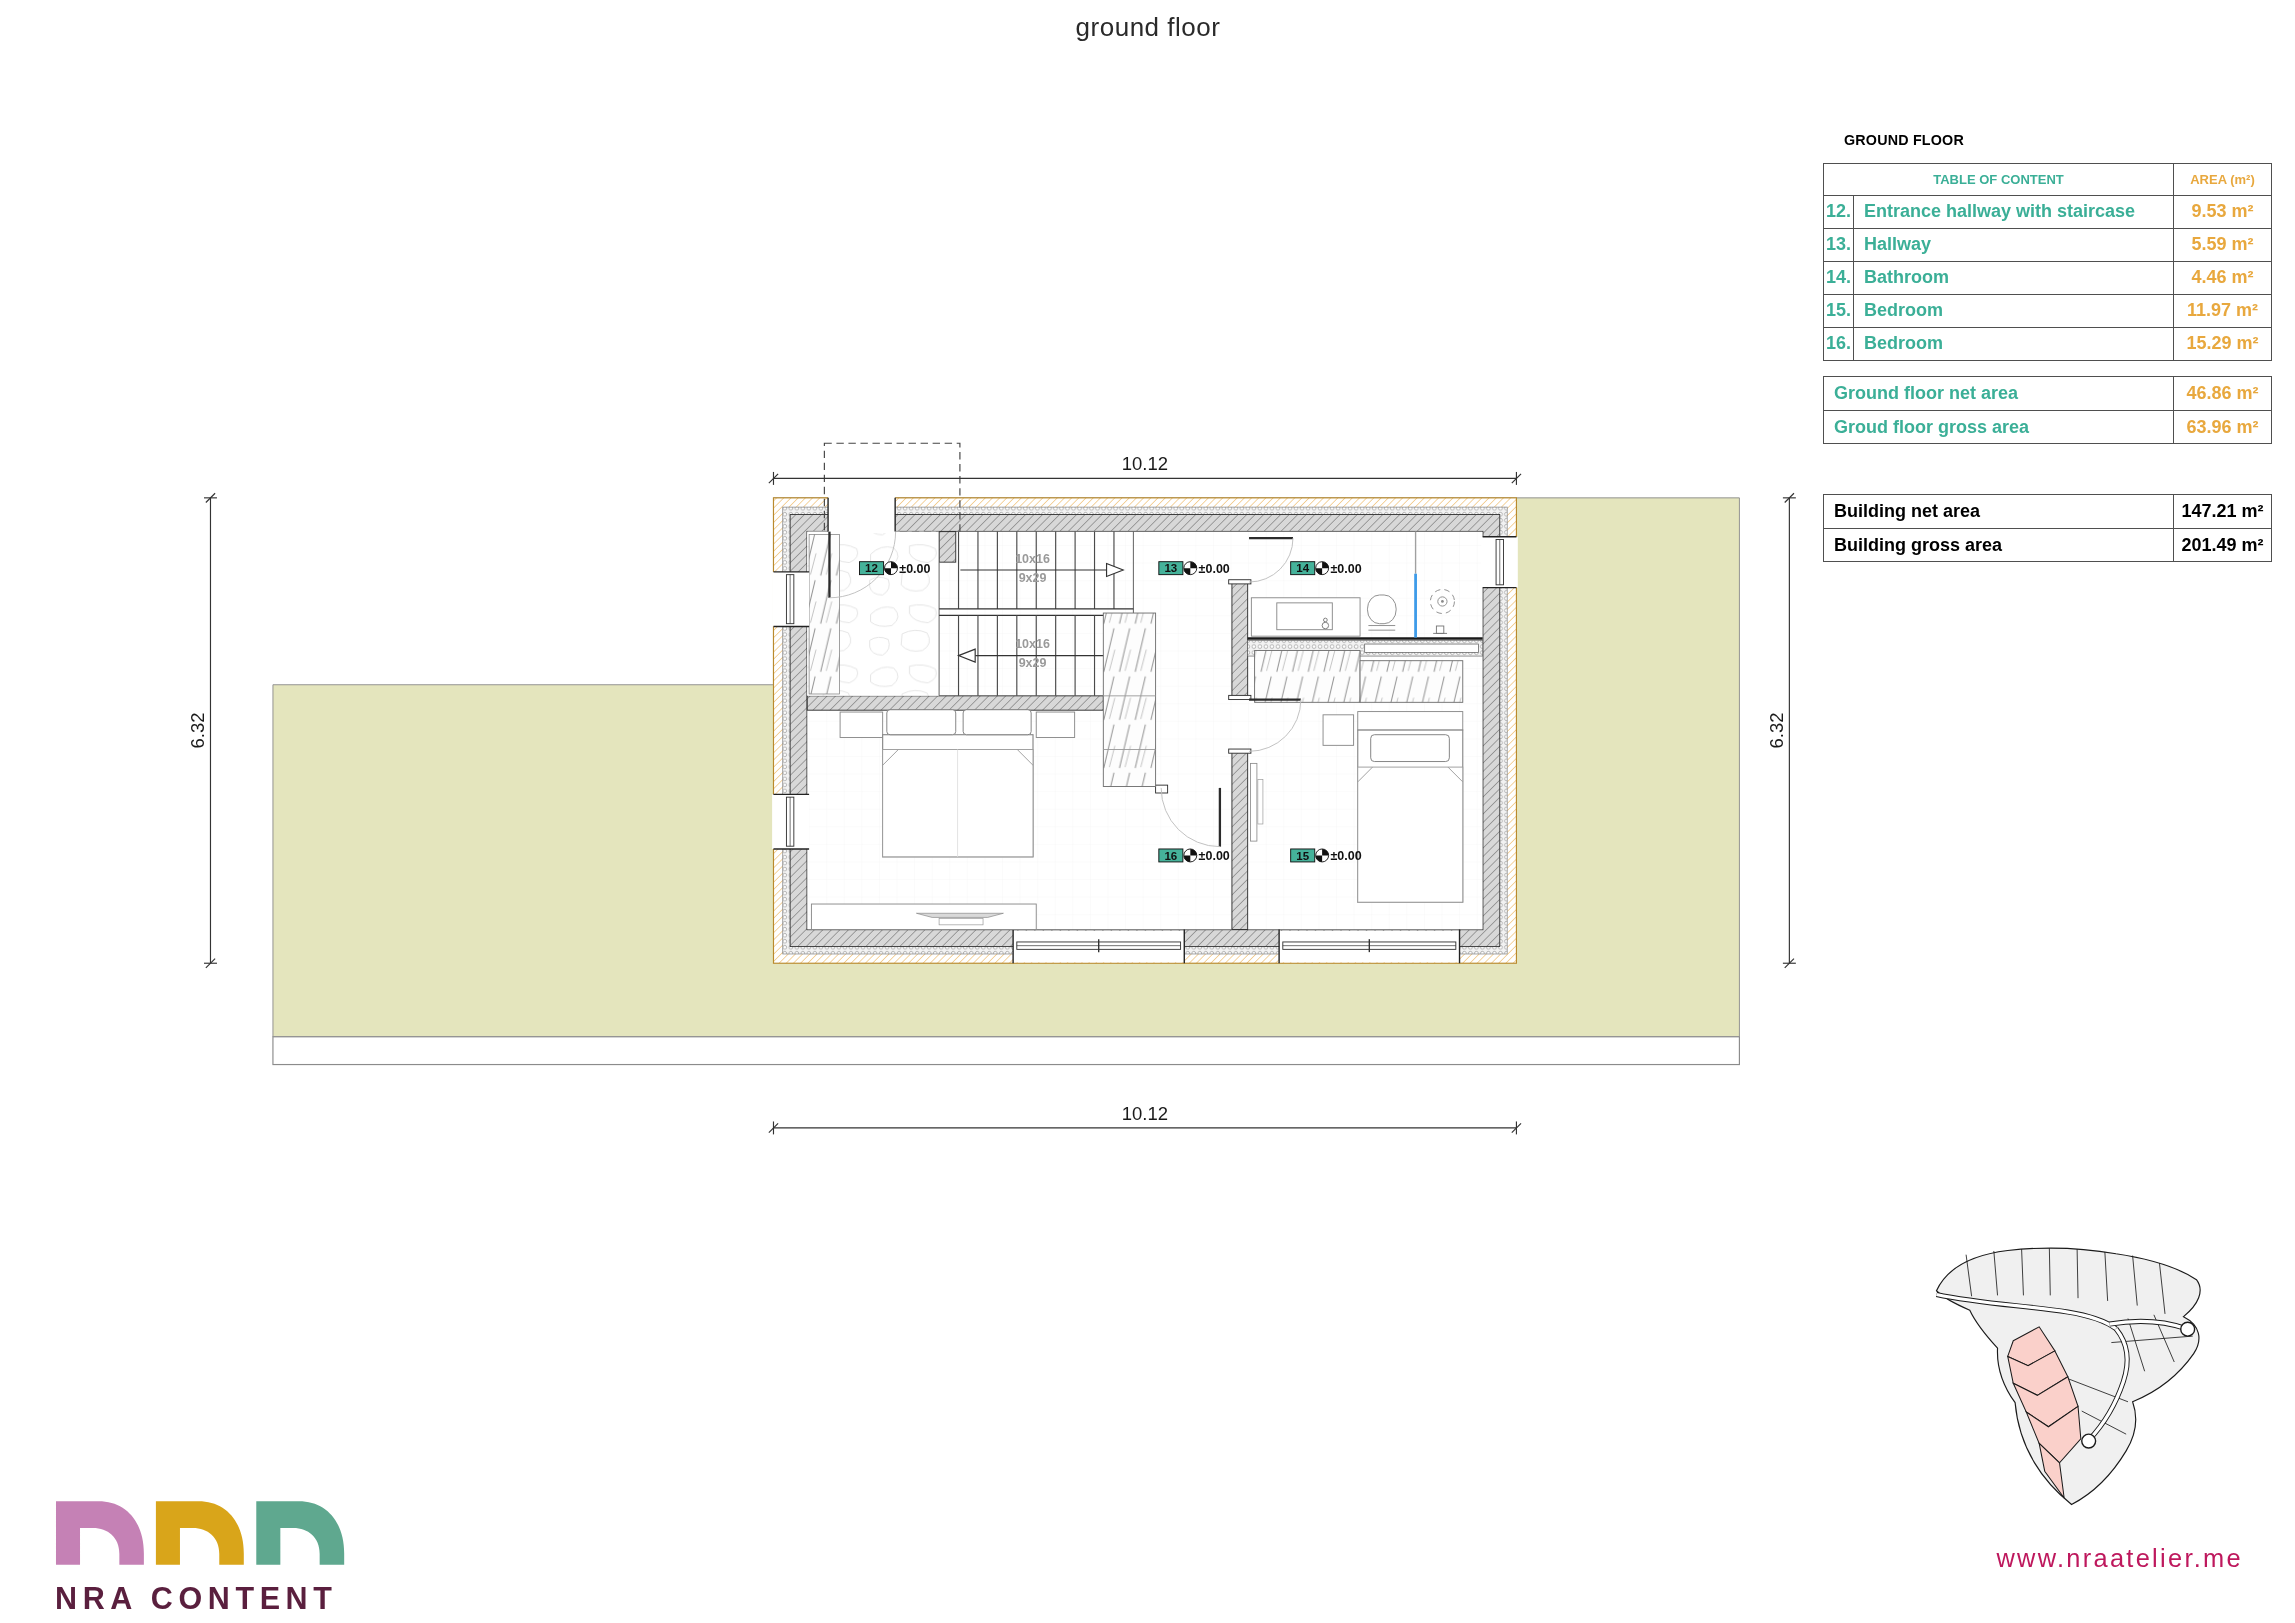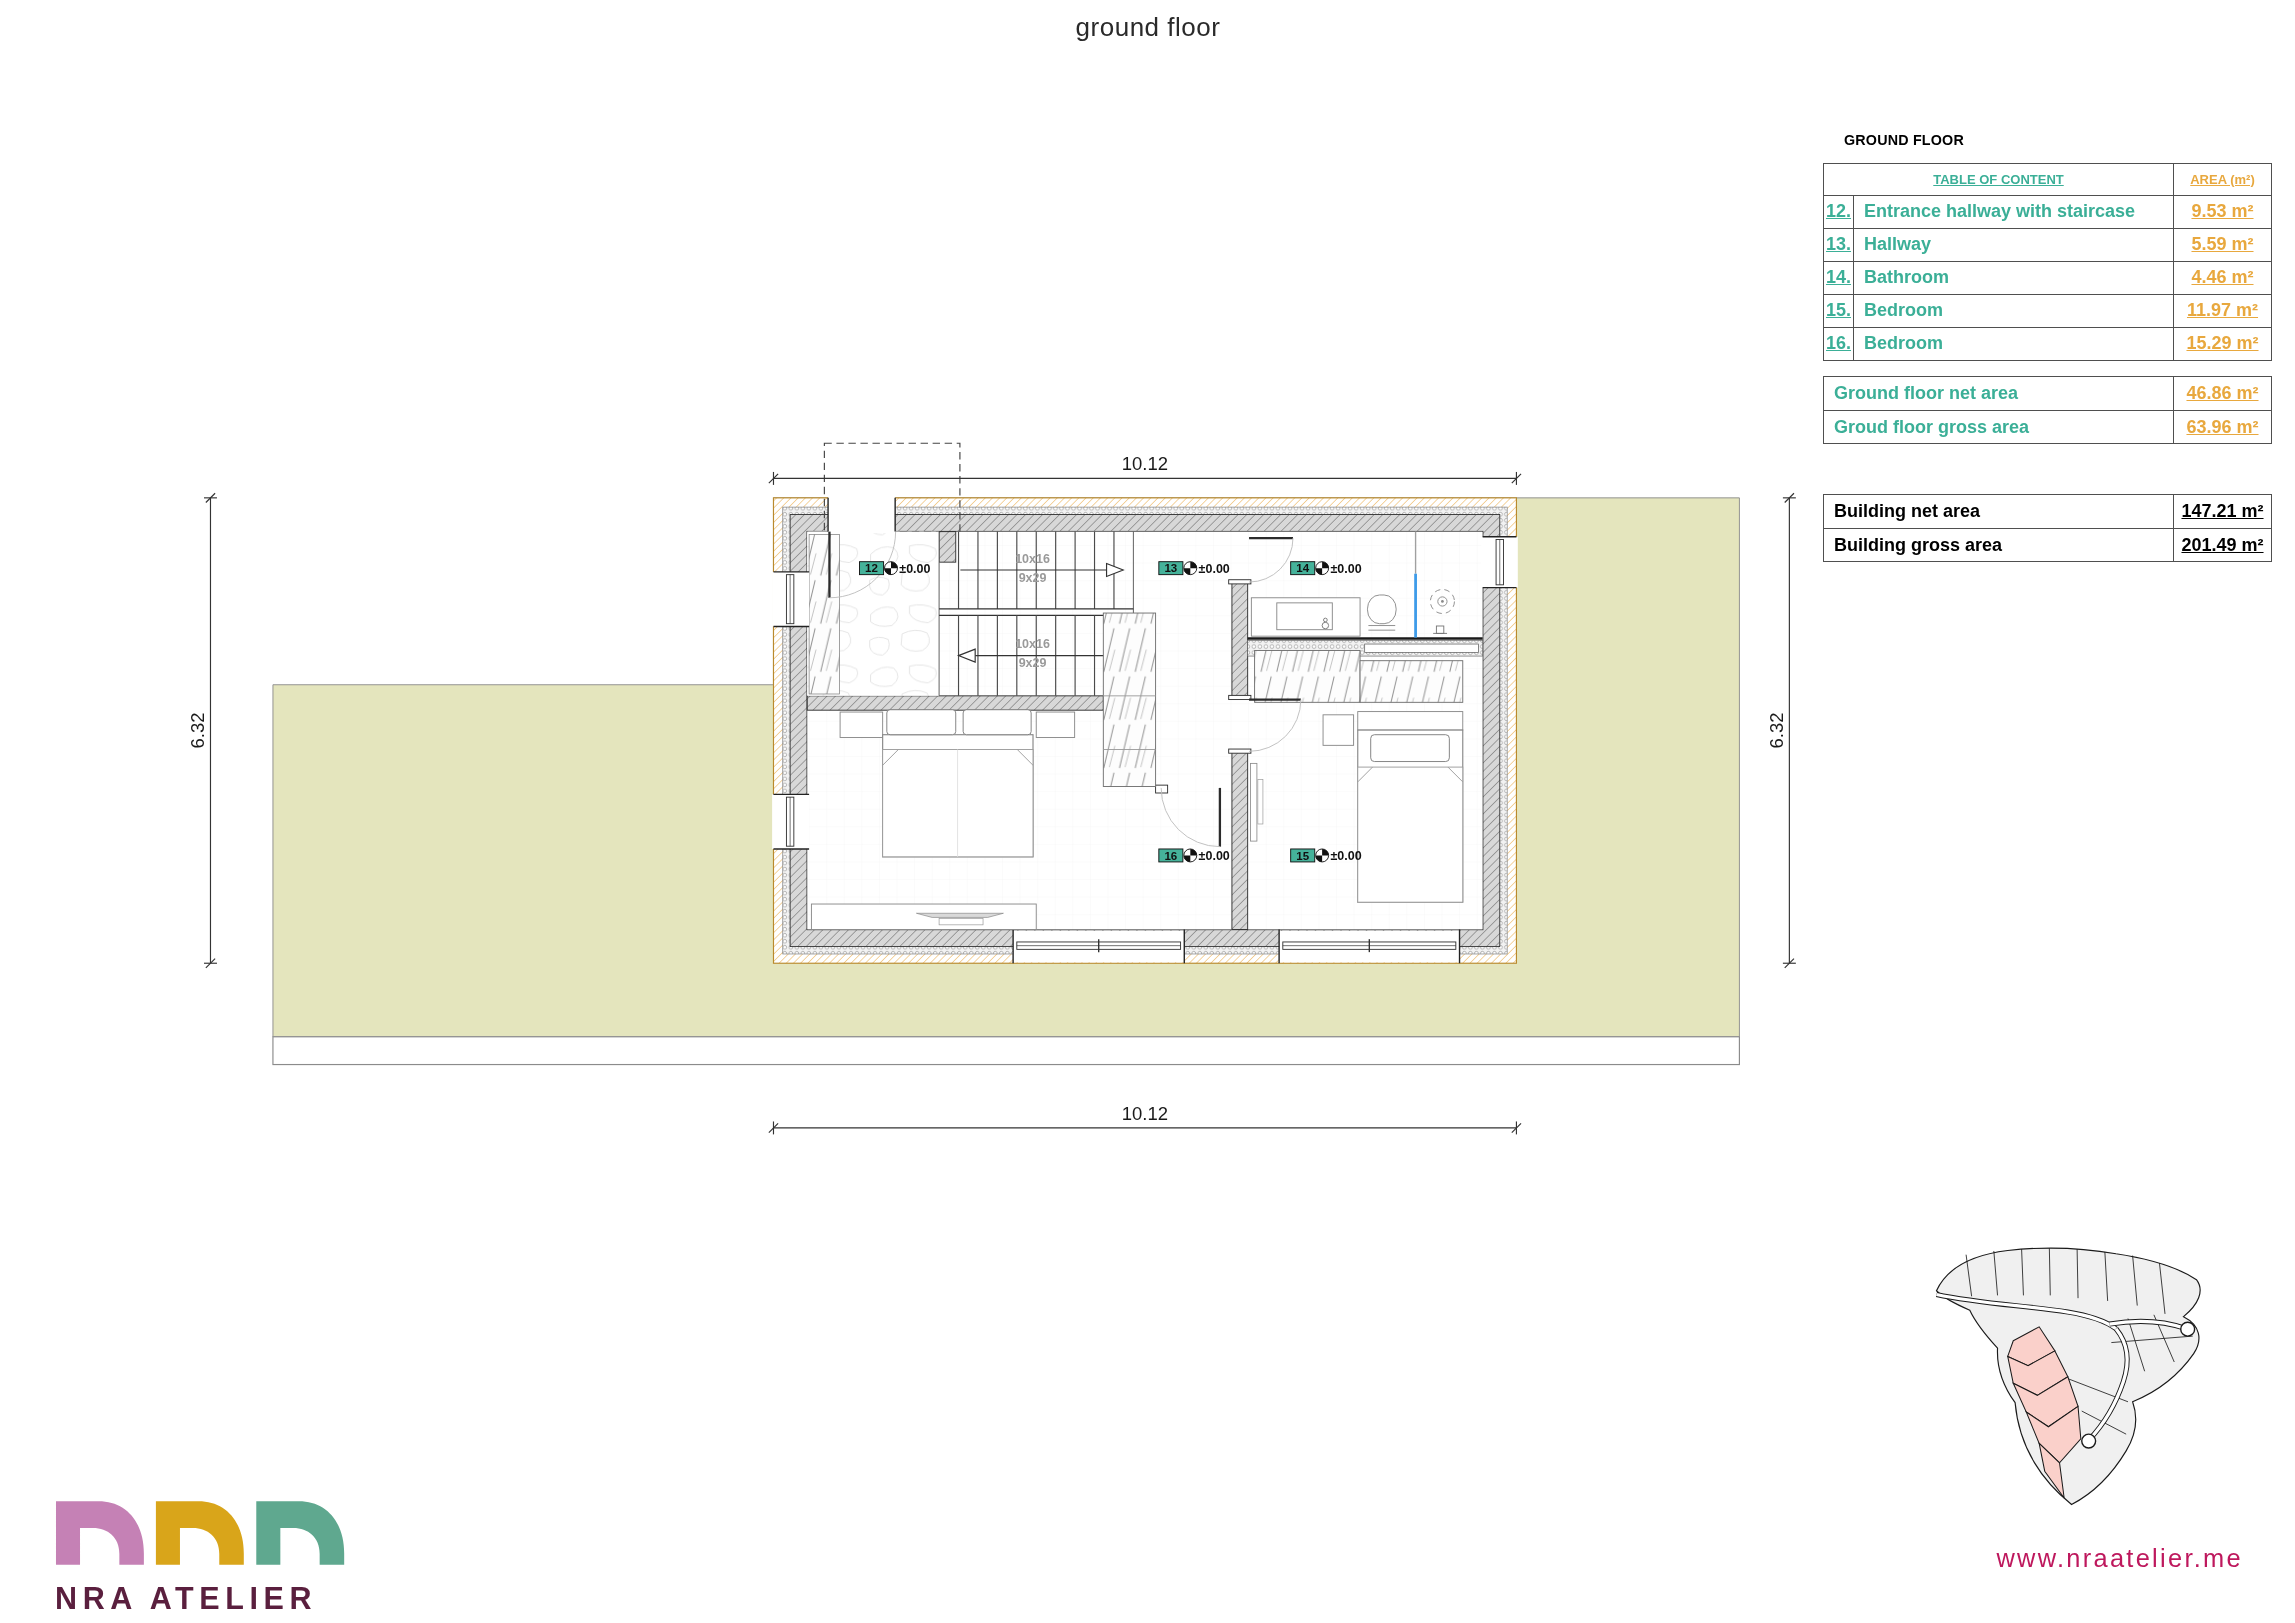--- a/index.html
+++ b/index.html
@@ -24,21 +24,21 @@
   .tbl{position:absolute;left:1823px;width:449px;border:1.4px solid #4f4f4f;background:#fff;box-sizing:border-box;}
   .tbl-main{top:163px;}
   .tbl-sum{top:376px;}
   .tbl-bld{top:458px;margin-top:36px;}
   .row{display:grid;box-sizing:border-box;}
   .row + .row{border-top:1.2px solid #4f4f4f;}
   .hdr-row{grid-template-columns:349px 1fr;height:30.5px;}
   .data-row{grid-template-columns:29px 320px 1fr;height:33px;}
   .sum-row{grid-template-columns:349px 1fr;height:33px;}
   .cell{display:flex;align-items:center;box-sizing:border-box;font-size:18px;font-weight:bold;}
-  .cell.center{justify-content:center;text-decoration:underline;}
+  .cell.center{justify-content:center;}
   .cell.left{padding-left:10px;}
   .cell.bleft{border-left:1.2px solid #4f4f4f;}
   .teal{color:#3BAF97;}
   .orange{color:#E8A83E;}
   .black{color:#000;}
   .hdr-row .cell{font-size:13px;}
 
   
   .logo-text{
     position:absolute;left:55px;top:1581px;font-size:30.5px;font-weight:bold;
@@ -488,15 +488,15 @@
   <div class="row sum-row">
     <div class="cell left black">Building net area</div>
     <div class="cell center black bleft">147.21 m²</div>
   </div>
   <div class="row sum-row">
     <div class="cell left black">Building gross area</div>
     <div class="cell center black bleft">201.49 m²</div>
   </div>
 </div>
 
-<div class="logo-text">NRA ATELIER</div>
+<div class="logo-text">NRA CONTENT</div>
 <div class="website">www.nraatelier.me</div>
 
 
 </body></html>

